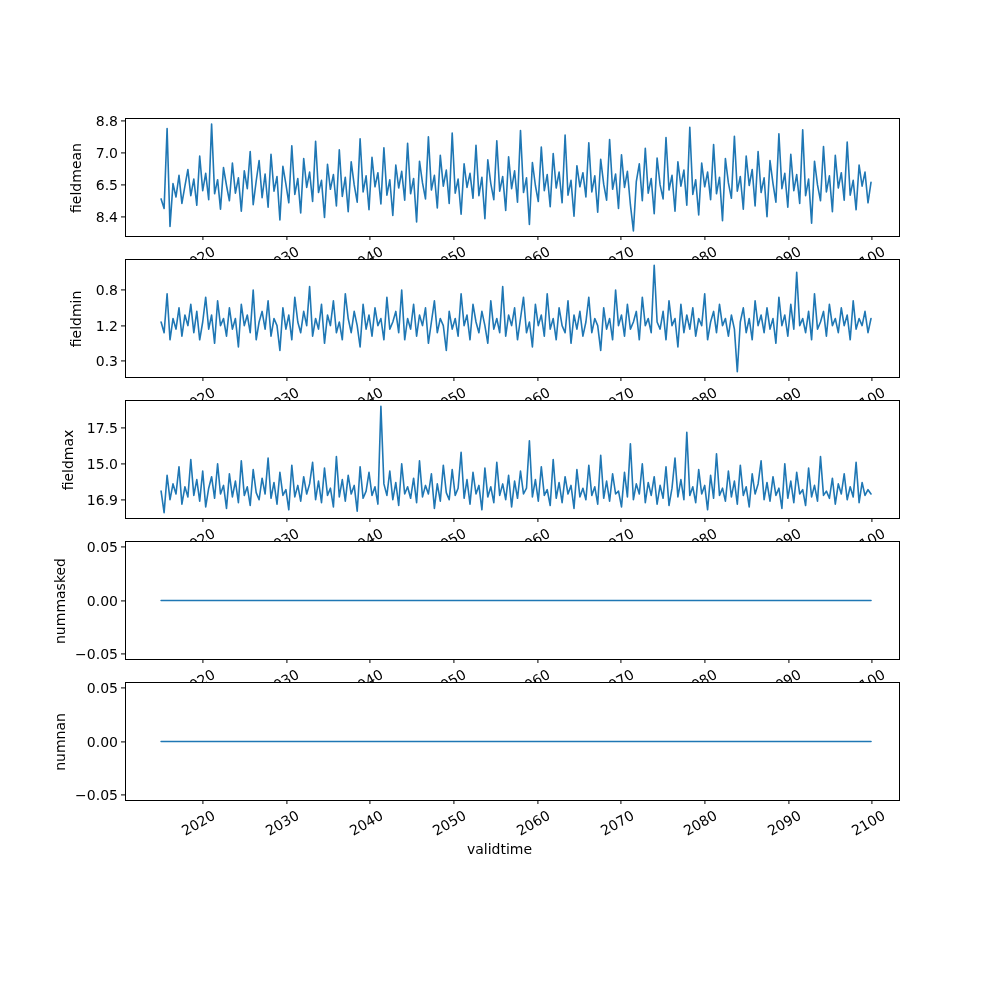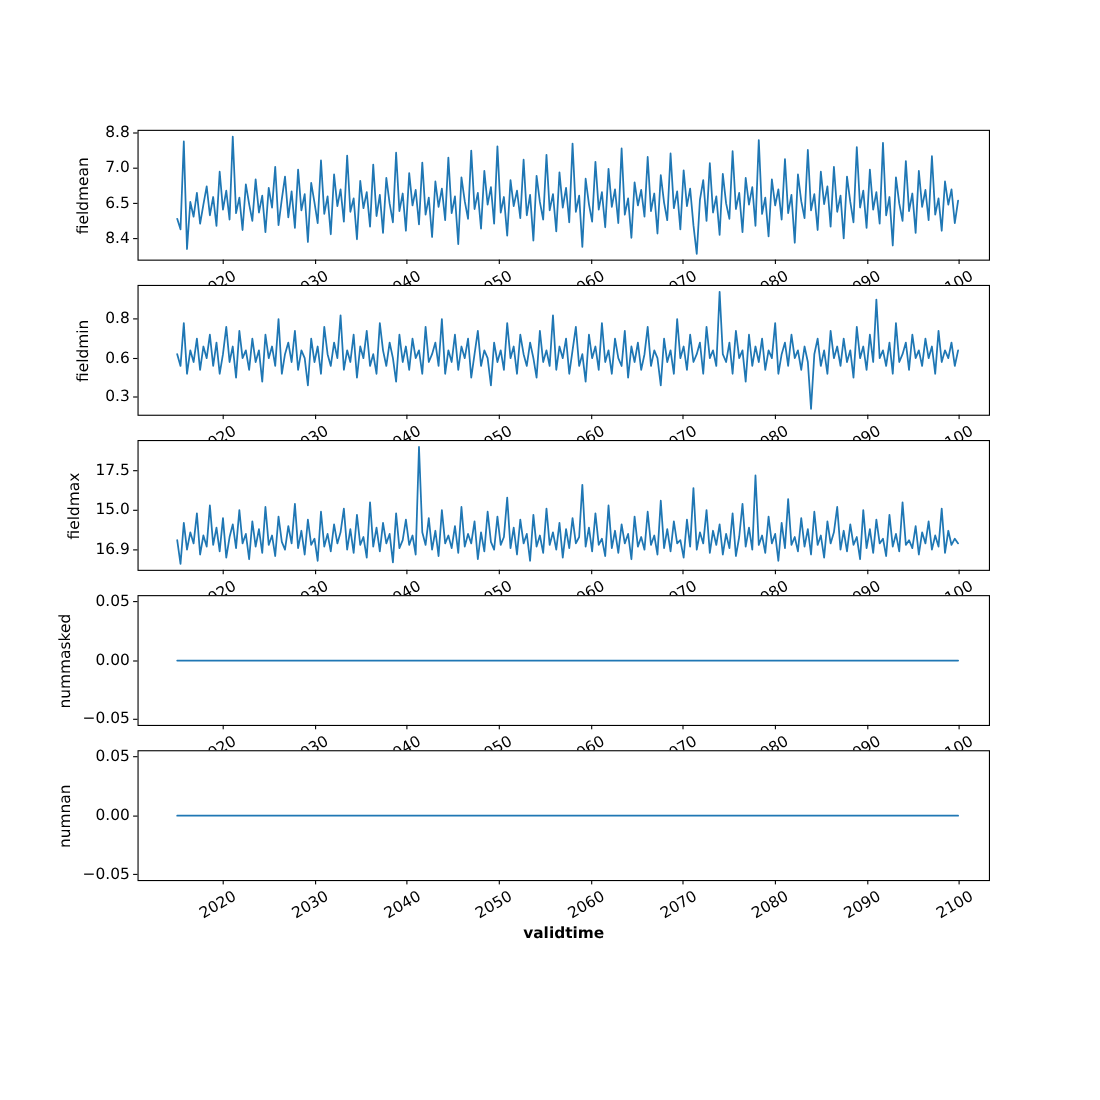--- a/index.html
+++ b/index.html
@@ -6,21 +6,21 @@
   body{font-family:"DejaVu Sans","Liberation Sans",sans-serif;color:#000;}
   .figure{position:relative;width:1000px;height:1000px;background:#fff;overflow:hidden;}
   .fig-title{position:absolute;left:125px;width:775px;top:95px;text-align:center;font-size:17px;white-space:nowrap;}
   .panel{position:absolute;left:125px;width:775px;height:119px;background:#fff;border:1px solid #000;box-sizing:border-box;}
   .panel svg{position:absolute;left:0;top:0;display:block;}
   .ytick-mark{position:absolute;width:4px;height:1.2px;background:#000;left:-5px;transform:translateY(-50%);}
   .ytick-label{position:absolute;right:calc(100% + 8px);transform:translateY(-52%);font-size:14px;white-space:nowrap;}
   .xtick-mark{position:absolute;top:100%;width:1.2px;height:4px;background:#000;transform:translateX(-50%);}
   .xtick-label{position:absolute;top:calc(100% + 7px);font-size:14px;white-space:nowrap;transform:rotate(-30deg);transform-origin:100% 0%;}
   .ylabel{position:absolute;top:50%;font-size:14px;white-space:nowrap;transform:translate(-50%,-50%) rotate(-90deg);}
-  .xlabel{position:absolute;left:125px;width:775px;top:841px;text-align:center;font-size:14px;font-weight:bold;}
+  .xlabel{position:absolute;left:112px;width:775px;top:841px;text-align:center;font-size:14px;}
 </style>
 </head>
 <body>
 
 <div class="figure">
   <div id="panels">
       <div class="panel" style="top: 118px;">
         <div class="xtick-mark" style="left: 77px;"></div>
         <div class="xtick-label" style="right: 689px;">2020</div>
         <div class="xtick-mark" style="left: 160.6px;"></div>
@@ -67,21 +67,21 @@
         <div class="xtick-label" style="right: 270.7px;">2070</div>
         <div class="xtick-mark" style="left: 578.9px;"></div>
         <div class="xtick-label" style="right: 187.1px;">2080</div>
         <div class="xtick-mark" style="left: 662.6px;"></div>
         <div class="xtick-label" style="right: 103.4px;">2090</div>
         <div class="xtick-mark" style="left: 746.2px;"></div>
         <div class="xtick-label" style="right: 19.8px;">2100</div>
         <div class="ytick-mark" style="top: 30.1px;"></div>
         <div class="ytick-label" style="top: 30.1px;">0.8</div>
         <div class="ytick-mark" style="top: 65.6px;"></div>
-        <div class="ytick-label" style="top: 65.6px;">0.6</div>
+        <div class="ytick-label" style="top: 65.6px;">1.2</div>
         <div class="ytick-mark" style="top: 101px;"></div>
         <div class="ytick-label" style="top: 101px;">0.3</div>
         <div class="ylabel" style="left: -50px;">fieldmin</div>
         <svg width="773" height="117" viewBox="0 0 773 117">
           <polyline points="35.1,62.0 38.1,72.7 41.1,33.7 44.0,79.8 47.0,58.5 50.0,69.1 53.0,47.9 55.9,76.2 58.9,55.0 61.9,65.6 64.8,44.3 67.8,72.7 70.8,51.4 73.7,79.8 76.7,62.0 79.7,37.2 82.7,69.1 85.6,55.0 88.6,83.3 91.6,40.8 94.5,65.6 97.5,58.5 100.5,76.2 103.4,47.9 106.4,69.1 109.4,58.5 112.4,86.9 115.3,44.3 118.3,65.6 121.3,55.0 124.2,72.7 127.2,30.1 130.2,79.8 133.1,62.0 136.1,51.4 139.1,69.1 142.1,40.8 145.0,76.2 148.0,58.5 151.0,65.6 153.9,90.4 156.9,47.9 159.9,69.1 162.8,55.0 165.8,79.8 168.8,37.2 171.8,62.0 174.7,72.7 177.7,51.4 180.7,65.6 183.6,26.6 186.6,76.2 189.6,58.5 192.5,69.1 195.5,44.3 198.5,83.3 201.5,55.0 204.4,65.6 207.4,40.8 210.4,72.7 213.3,62.0 216.3,79.8 219.3,33.7 222.2,58.5 225.2,72.7 228.2,51.4 231.2,65.6 234.1,86.9 237.1,44.3 240.1,69.1 243.0,55.0 246.0,76.2 249.0,47.9 251.9,65.6 254.9,58.5 257.9,79.8 260.9,37.2 263.8,69.1 266.8,62.0 269.8,51.4 272.7,72.7 275.7,30.1 278.7,79.8 281.6,58.5 284.6,69.1 287.6,44.3 290.6,76.2 293.5,55.0 296.5,65.6 299.5,47.9 302.4,83.3 305.4,62.0 308.4,40.8 311.3,72.7 314.3,58.5 317.3,65.6 320.3,90.4 323.2,51.4 326.2,69.1 329.2,58.5 332.1,76.2 335.1,33.7 338.1,65.6 341.0,55.0 344.0,79.8 347.0,44.3 350.0,62.0 352.9,72.7 355.9,51.4 358.9,65.6 361.8,83.3 364.8,40.8 367.8,69.1 370.8,58.5 373.7,72.7 376.7,26.6 379.7,76.2 382.6,55.0 385.6,65.6 388.6,47.9 391.5,79.8 394.5,58.5 397.5,37.2 400.5,72.7 403.4,62.0 406.4,86.9 409.4,44.3 412.3,65.6 415.3,55.0 418.3,76.2 421.2,33.7 424.2,69.1 427.2,58.5 430.2,79.8 433.1,47.9 436.1,65.6 439.1,72.7 442.0,40.8 445.0,83.3 448.0,55.0 450.9,69.1 453.9,51.4 456.9,76.2 459.9,62.0 462.8,37.2 465.8,72.7 468.8,58.5 471.7,65.6 474.7,90.4 477.7,47.9 480.6,69.1 483.6,58.5 486.6,79.8 489.6,30.1 492.5,65.6 495.5,55.0 498.5,76.2 501.4,44.3 504.4,69.1 507.4,62.0 510.3,51.4 513.3,79.8 516.3,37.2 519.3,65.6 522.2,58.5 525.2,72.7 528.2,5.3 531.1,62.0 534.1,69.1 537.1,51.4 540.0,79.8 543.0,40.8 546.0,65.6 549.0,58.5 551.9,86.9 554.9,44.3 557.9,72.7 560.8,55.0 563.8,69.1 566.8,47.9 569.7,76.2 572.7,58.5 575.7,65.6 578.7,33.7 581.6,79.8 584.6,62.0 587.6,51.4 590.5,72.7 593.5,44.3 596.5,65.6 599.4,58.5 602.4,76.2 605.4,55.0 608.4,69.1 611.3,111.7 614.3,62.0 617.3,47.9 620.2,72.7 623.2,58.5 626.2,79.8 629.1,40.8 632.1,65.6 635.1,55.0 638.1,72.7 641.0,47.9 644.0,69.1 647.0,58.5 649.9,83.3 652.9,37.2 655.9,65.6 658.8,55.0 661.8,76.2 664.8,44.3 667.8,69.1 670.7,12.4 673.7,65.6 676.7,58.5 679.6,72.7 682.6,51.4 685.6,79.8 688.5,33.7 691.5,69.1 694.5,62.0 697.5,51.4 700.4,76.2 703.4,44.3 706.4,65.6 709.3,58.5 712.3,72.7 715.3,47.9 718.2,65.6 721.2,55.0 724.2,79.8 727.2,40.8 730.1,69.1 733.1,58.5 736.1,65.6 739.0,51.4 742.0,72.7 745.0,58.5" fill="none" stroke="#1f77b4" stroke-width="1.6" stroke-linejoin="round" stroke-linecap="round"></polyline>
         </svg>
       </div>
       <div class="panel" style="top: 400px;">
         <div class="xtick-mark" style="left: 77px;"></div>
         <div class="xtick-label" style="right: 689px;">2020</div>

